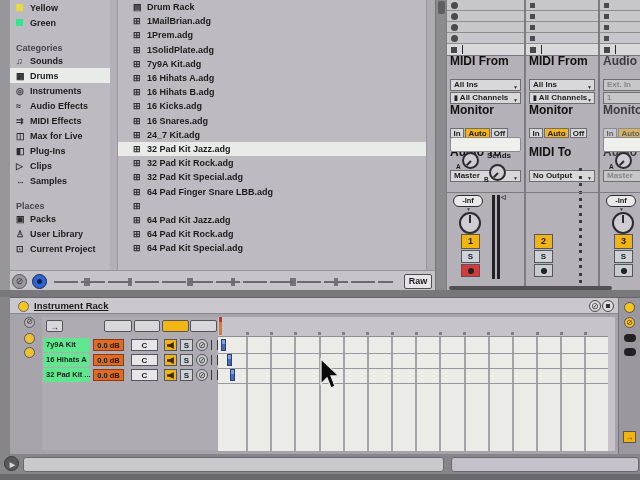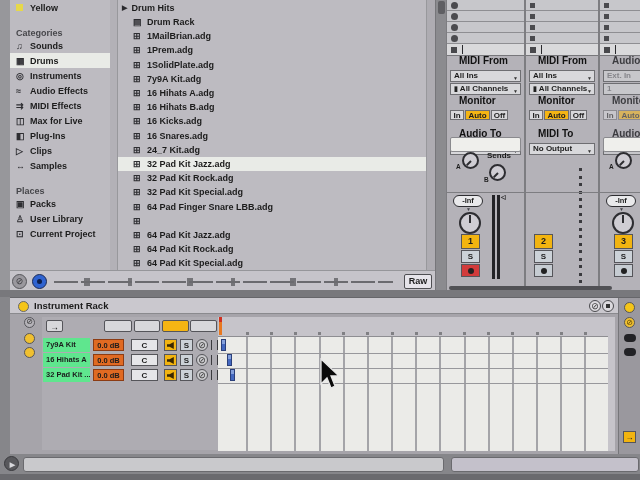--- a/index.html
+++ b/index.html
@@ -41,21 +41,21 @@
   .track{position:absolute;top:0;height:290px;background:#b4b2b8;border-left:1px solid #7d7d81;border-right:1px solid #7d7d81;}
   .t1{left:0;width:77px;} .t2{left:79px;width:72px;} .t3{left:153px;width:88px;}
   .slot{height:10px;background:#c7c7cb;border-bottom:1px solid #8e8e92;display:flex;align-items:center;}
   .slot .slot-sym{margin-left:4px;background:#4b4b4f;}
   .slot.record .slot-sym{width:7px;height:7px;border-radius:50%;}
   .slot.square .slot-sym{width:5px;height:5px;}
   .stoprow{position:relative;height:11px;background:#d9d9db;border-bottom:1px solid #77777b;}
   .stoprow .sq{position:absolute;left:4px;top:3px;width:6px;height:6px;background:#48484c;}
   .stoprow .caret{position:absolute;left:15px;top:1px;width:1px;height:9px;background:#2a2a2e;}
   .io{position:absolute;left:0;top:56px;width:100%;}
-  .iolabel{font-size:10px;height:14px;line-height:10px;padding-left:12px;color:#111;}
+  .iolabel{font-size:12px;height:23px;line-height:10px;padding-left:3px;color:#111;}
   .iosel{position:relative;height:10px;margin:0 3px 1px 3px;background:#d8d8db;border:1px solid #6e6e72;font-size:8px;line-height:10px;padding-left:3px;white-space:nowrap;overflow:hidden;}
   .iosel .dd{position:absolute;right:2px;top:2px;font-size:5px;color:#333;}
   .iosel .chico{display:inline-block;font-size:7px;margin-right:2px;color:#222;}
   .monrow{display:flex;gap:1px;padding-left:3px;height:18px;margin-bottom:1px;}
   .mbtn{height:10px;border:1px solid #6e6e72;background:#d8d8db;font-size:8px;line-height:10px;text-align:center;box-sizing:border-box;}
   .mbtn.on{background:#f5b513;}
   .m-in{width:14px;} .m-auto{width:25px;} .m-off{width:17px;}
   .dis .iosel{background:#c7c7cb;color:#85858a;} .dis .iolabel{color:#3c3c40;}
   .dis .monrow{opacity:.55;}
   .delaybox{position:absolute;left:3px;right:3px;top:137px;height:13px;background:#efefec;border:1px solid #8a8a8e;border-radius:2px;}
@@ -81,21 +81,21 @@
   .mscale{position:absolute;left:60px;top:1px;height:83px;display:flex;flex-direction:column;justify-content:space-between;}
   .mtick{font-size:6.5px;line-height:6px;color:#1a1a1a;}
   .dotmeter{position:absolute;left:53px;top:168px;width:3px;height:115px;background:repeating-linear-gradient(#3a3a3e 0 3px,transparent 3px 7.5px);}
   .hscroll{position:absolute;left:3px;top:286px;width:163px;height:4px;background:#515155;border-radius:2px;}
   
   .midgap{left:0;top:290px;width:640px;height:7px;background:#78787c;}
   
   .rack{left:10px;top:297px;width:630px;height:156px;background:#a6a4aa;border-top:1px solid #66666a;}
   .rtitle{position:absolute;left:0;top:0;width:100%;height:15px;background:#cac8ce;border-bottom:1px solid #8a8a8e;}
   .ract{position:absolute;left:8px;top:3px;width:9px;height:9px;border-radius:50%;background:#f5c518;border:1px solid #66666a;}
-  .rtext{position:absolute;left:24px;top:0;font-size:9.5px;line-height:15px;}
+  .rtext{position:absolute;left:24px;top:0;font-size:9.5px;line-height:15px;text-decoration:underline;}
   .rico{position:absolute;top:2px;width:10px;height:10px;border-radius:50%;border:1px solid #4a4a4e;background:#dcdade;font-size:9px;line-height:10px;text-align:center;font-weight:normal;color:#333;}
   .rico.save i{position:absolute;left:3px;top:3px;width:4px;height:4px;background:#333;}
   .lstrip-circ{position:absolute;width:9px;height:9px;border-radius:50%;border:1px solid #55555a;}
   
   .chainlist{position:absolute;left:32px;top:19px;width:176px;height:133px;background:#aeacb2;}
   .cl-top{position:absolute;left:0;top:3px;width:100%;height:12px;}
   .clbtn{position:absolute;top:0;height:12px;background:#d8d8db;border:1px solid #55555a;border-radius:2px;font-size:8.5px;text-align:center;line-height:12px;box-sizing:border-box;}
   .clbtn.active{background:#f5b513;}
   .autosel{left:4px;width:17px;}
   .chainrows{position:absolute;left:0;top:21px;width:100%;}
@@ -143,20 +143,24 @@
 
   <div class="abs edge"></div>
 
   <div class="abs sidebar">
     <div>
 
     <div class="srow">
           <span class="swatch" style="background: rgb(230, 216, 74);"></span>
           <span>Yellow</span>
         </div>
+        <div class="srow">
+          <span class="swatch" style="background: rgb(58, 225, 142);"></span>
+          <span>Green</span>
+        </div>
       </div>
     <div class="shead">Categories</div>
     <div>
 
     <div class="srow">
           <span class="sicon">♫</span>
           <span>Sounds</span>
         </div>
         <div class="srow sel-row">
           <span class="sicon">▦</span>
@@ -204,24 +208,20 @@
         </div>
         <div class="srow">
           <span class="sicon">⊡</span>
           <span>Current Project</span>
         </div>
       </div>
     <div class="side-scroll"></div>
   </div>
 
   <div class="abs browser">
-    <div class="bhead">
-      <span class="tri">▶</span>
-      <span>Drum Hits</span>
-    </div>
     <div>
 
     <div class="brow">
           <span class="ficon">▤</span>
           <span>Drum Rack</span>
         </div>
         <div class="brow">
           <span class="ficon">⊞</span>
           <span>1MailBrian.adg</span>
         </div>

